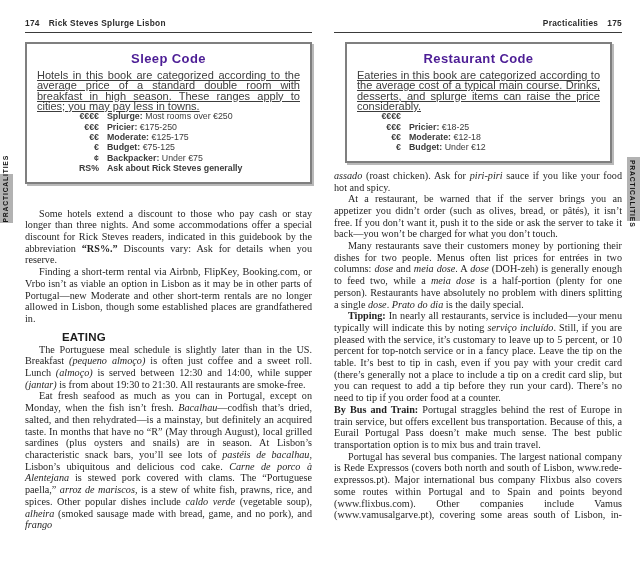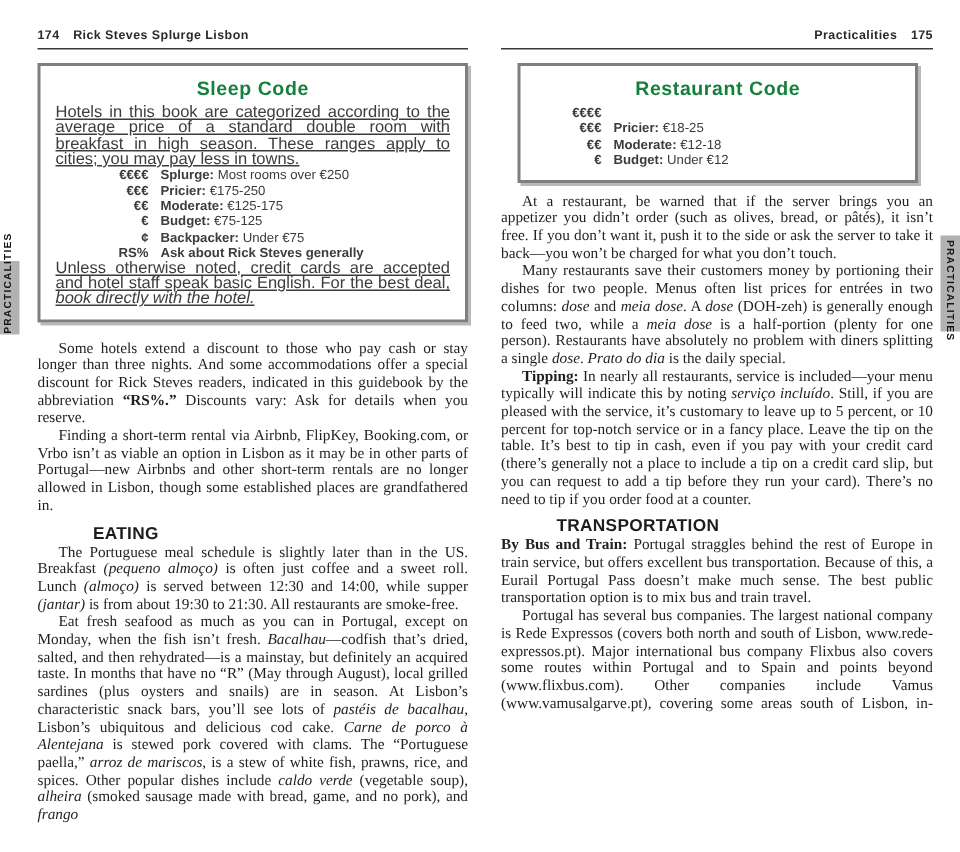--- a/index.html
+++ b/index.html
@@ -24,29 +24,29 @@
   
   .code-box {
     border:2px solid #7f7f7f; box-shadow:2px 2px 0 #b9b9b9;
     background:#fff; padding:7px 10px 8px;
     font-family:"Liberation Sans","DejaVu Sans",sans-serif; color:#3c3c3c;
     margin-top:9px;
   }
   #restaurant-box { margin-left:11px; margin-right:10px; }
   .box-title {
     text-align:center; font-weight:bold; font-size:13px; letter-spacing:0.4px;
-    color:#15803d; margin-bottom:4px;
+    color:#4c1d95; margin-bottom:4px;
   }
   .box-text { font-size:11px; line-height:10.3px; text-align:justify;text-decoration:underline; }
   .price-row { display:flex; font-size:8.8px; line-height:10.4px; }
   .price-symbol { flex:none; width:70px; text-align:right; font-weight:bold; padding-right:8px; }
   #restaurant-box .price-symbol { width:52px; }
   .price-text b { font-weight:bold; }
   
-  .body { margin-top:12px; }
+  .body { margin-top:24px; }
   #page-right .body { margin-top:7px; }
   .body p { font-size:10.2px; line-height:11.7px; text-align:justify; color:#1f1f1f; }
   .body p.indent { text-indent:14px; }
   .body p.cont { text-align-last:justify; }
   .subhead {
     font-family:"Liberation Sans","DejaVu Sans",sans-serif;
     font-weight:bold; font-size:11.5px; letter-spacing:0.2px; color:#1c1c1c;
     margin:6px 0 1px;
     padding-left:37px;
   }
@@ -94,62 +94,62 @@
         <span class="price-text"><b>Budget:</b> €75-125</span>
       </div>
       <div class="price-row">
         <span class="price-symbol">¢</span>
         <span class="price-text"><b>Backpacker:</b> Under €75</span>
       </div>
       <div class="price-row">
         <span class="price-symbol">RS%</span>
         <span class="price-text"><b>Ask about Rick Steves generally</b></span>
       </div>
-      <div class="box-text">Unless otherwise noted, credit cards are accepted and hotel staff speak basic English. For the best deal, <i>book directly with the hotel.</i></div>
     </div>
 
     <div class="body">
       <p class="indent">Some hotels extend a discount to those who pay cash or stay longer than three nights. And some accommodations offer a special discount for Rick Steves readers, indicated in this guidebook by the abbreviation <b>“RS%.”</b> Discounts vary: Ask for details when you reserve.</p>
-      <p class="indent">Finding a short-term rental via Airbnb, FlipKey, Booking.com, or Vrbo isn’t as viable an option in Lisbon as it may be in other parts of Portugal—new Airbnbs and other short-term rentals are no longer allowed in Lisbon, though some established places are grandfathered in.</p>
+      <p class="indent">Finding a short-term rental via Airbnb, FlipKey, Booking.com, or Vrbo isn’t as viable an option in Lisbon as it may be in other parts of Portugal—new Moderate and other short-term rentals are no longer allowed in Lisbon, though some established places are grandfathered in.</p>
       <div class="subhead">EATING</div>
       <p class="indent">The Portuguese meal schedule is slightly later than in the US. Breakfast <i>(pequeno almoço)</i> is often just coffee and a sweet roll. Lunch <i>(almoço)</i> is served between 12:30 and 14:00, while supper <i>(jantar)</i> is from about 19:30 to 21:30. All restaurants are smoke-free.</p>
       <p class="indent cont">Eat fresh seafood as much as you can in Portugal, except on Monday, when the fish isn’t fresh. <i>Bacalhau</i>—codfish that’s dried, salted, and then rehydrated—is a mainstay, but definitely an acquired taste. In months that have no “R” (May through August), local grilled sardines (plus oysters and snails) are in season. At Lisbon’s characteristic snack bars, you’ll see lots of <i>pastéis de bacalhau</i>, Lisbon’s ubiquitous and delicious cod cake. <i>Carne de porco à Alentejana</i> is stewed pork covered with clams. The “Portuguese paella,” <i>arroz de mariscos</i>, is a stew of white fish, prawns, rice, and spices. Other popular dishes include <i>caldo verde</i> (vegetable soup), <i>alheira</i> (smoked sausage made with bread, game, and no pork), and <i>frango</i></p>
     </div>
   </div>
 
   <div class="page" id="page-right">
     <div class="runhead right">
       <span>Practicalities</span>
       <span>175</span>
     </div>
 
     <div class="code-box" id="restaurant-box">
       <div class="box-title">Restaurant Code</div>
+      <div class="box-text">Eateries in this book are categorized according to the average cost of a typical main course. Drinks, desserts, and splurge items can raise the price considerably.</div>
       <div class="price-row">
         <span class="price-symbol">€€€€</span>
       </div>
       <div class="price-row">
         <span class="price-symbol">€€€</span>
         <span class="price-text"><b>Pricier:</b> €18-25</span>
       </div>
       <div class="price-row">
         <span class="price-symbol">€€</span>
         <span class="price-text"><b>Moderate:</b> €12-18</span>
       </div>
       <div class="price-row">
         <span class="price-symbol">€</span>
         <span class="price-text"><b>Budget:</b> Under €12</span>
       </div>
     </div>
 
     <div class="body">
+      <p><i>assado</i> (roast chicken). Ask for <i>piri-piri</i> sauce if you like your food hot and spicy.</p>
       <p class="indent">At a restaurant, be warned that if the server brings you an appetizer you didn’t order (such as olives, bread, or pâtés), it isn’t free. If you don’t want it, push it to the side or ask the server to take it back—you won’t be charged for what you don’t touch.</p>
       <p class="indent">Many restaurants save their customers money by portioning their dishes for two people. Menus often list prices for entrées in two columns: <i>dose</i> and <i>meia dose</i>. A <i>dose</i> (DOH-zeh) is generally enough to feed two, while a <i>meia dose</i> is a half-portion (plenty for one person). Restaurants have absolutely no problem with diners splitting a single <i>dose</i>. <i>Prato do dia</i> is the daily special.</p>
       <p class="indent"><b>Tipping:</b> In nearly all restaurants, service is included—your menu typically will indicate this by noting <i>serviço incluído</i>. Still, if you are pleased with the service, it’s customary to leave up to 5 percent, or 10 percent for top-notch service or in a fancy place. Leave the tip on the table. It’s best to tip in cash, even if you pay with your credit card (there’s generally not a place to include a tip on a credit card slip, but you can request to add a tip before they run your card). There’s no need to tip if you order food at a counter.</p>
-      <div class="subhead">TRANSPORTATION</div>
       <p><b>By Bus and Train:</b> Portugal straggles behind the rest of Europe in train service, but offers excellent bus transportation. Because of this, a Eurail Portugal Pass doesn’t make much sense. The best public transportation option is to mix bus and train travel.</p>
       <p class="indent cont">Portugal has several bus companies. The largest national company is Rede Expressos (covers both north and south of Lisbon, www.rede-expressos.pt). Major international bus company Flixbus also covers some routes within Portugal and to Spain and points beyond (www.flixbus.com). Other companies include Vamus (www.vamusalgarve.pt), covering some areas south of Lisbon, in-</p>
     </div>
   </div>
 
   <div class="vtab-block" id="tab-block-left"></div>
   <div class="vtab-label" id="tab-label-left">PRACTICALITIES</div>
 
   <div class="vtab-block" id="tab-block-right"></div>
   <div class="vtab-label" id="tab-label-right">PRACTICALITIES</div>

